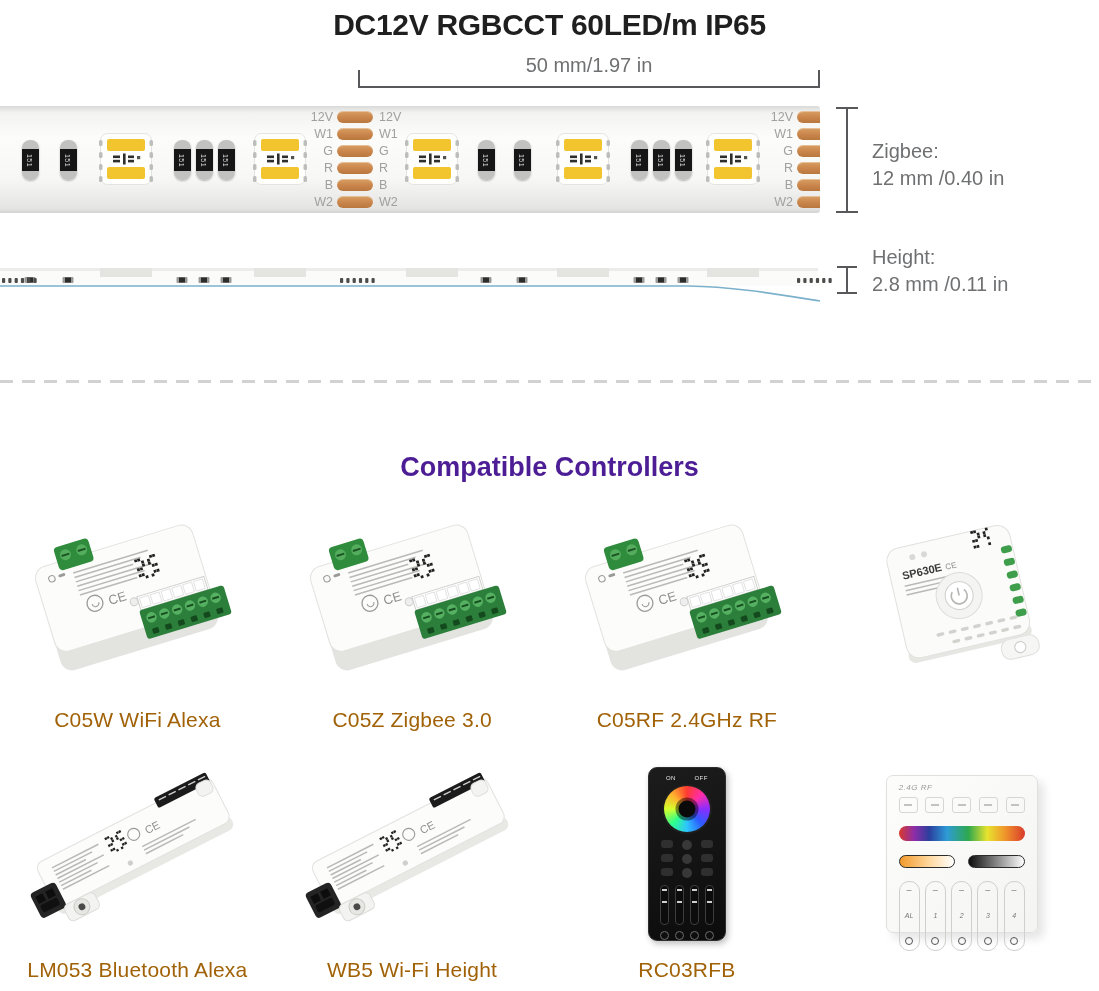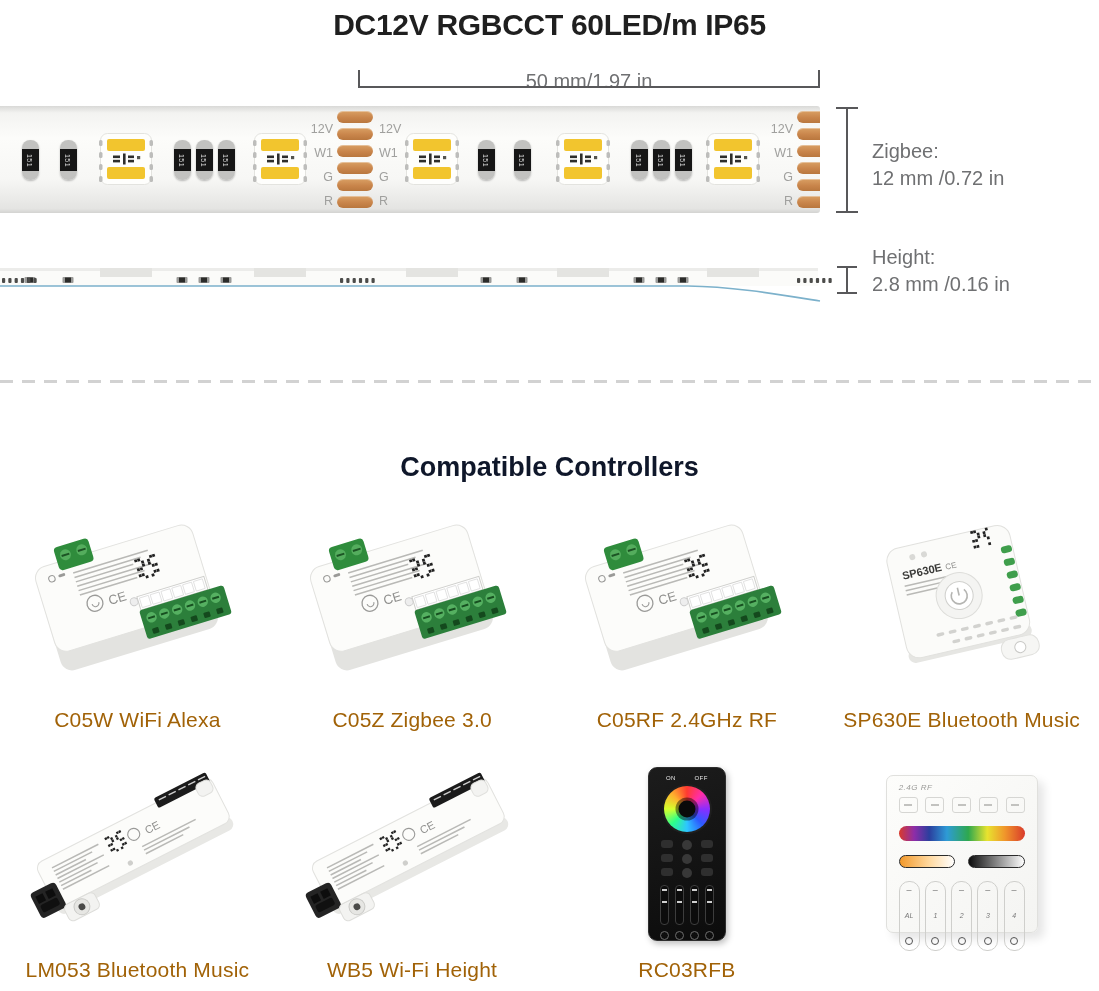--- a/index.html
+++ b/index.html
@@ -7,56 +7,56 @@
     font-family:"Liberation Sans", sans-serif; }
   .abs { position:absolute; }
   #stage { position:relative; width:1099px; height:991px; background:#fff; }
 
   
   #page-title { top:8px; left:0; width:1099px; text-align:center;
     font-size:30px; font-weight:700; color:#1f1f1f; letter-spacing:-0.3px; }
 
   
   #len-label { top:54px; left:358px; width:462px; text-align:center;
-    font-size:20px; color:#6f7072;margin-top:16px; }
+    font-size:20px; color:#6f7072; }
   #bracket-line { top:86px; left:358px; width:462px; height:2px; background:#58585a; }
   .bracket-tick { top:70px; width:2px; height:18px; background:#58585a; }
 
   
   #strip-top { top:106px; left:0; width:820px; height:107px; overflow:hidden;
     background:linear-gradient(180deg,#d9d9d7 0,#f3f3f1 7px,#fcfcfa 30%,#f7f7f5 68%,#e4e4e2 96%,#d3d3d1 100%);
     border-radius:0 3px 3px 0; }
   .led { position:absolute; top:26px; width:54px; height:54px; }
   .res { position:absolute; top:34px; width:17px; height:40px; border-radius:8px;
     background:linear-gradient(180deg,#c2c2c0 0 9px,#161616 9px 31px,#c2c2c0 31px);
     box-shadow:0 1px 2px rgba(0,0,0,.25); display:flex; align-items:center; justify-content:center; }
   .res span { color:#d8d8d8; font-size:7px; transform:rotate(90deg); letter-spacing:.5px; }
   .pad-col { position:absolute; top:5px; }
   .pad { width:36px; height:12px; margin-bottom:5px; border-radius:6px;
     background:linear-gradient(180deg,#d99f63 0,#c9854b 55%,#b9773e 100%);
     box-shadow:inset 0 1px 0 rgba(255,255,255,.35); }
   .pad-labels { position:absolute; top:5px; width:34px; }
   .pad-labels span { display:flex; height:12px; margin-bottom:5px; align-items:center;
-    font-size:12.5px; color:#a0a09e;margin-top:12px; }
+    font-size:12.5px; color:#a0a09e; }
   .pad-labels.left span { justify-content:flex-end; }
   .pad-labels.right span { justify-content:flex-start; }
 
   
   .vline { width:2px; background:#58585a; }
   .hcap { height:2px; width:22px; background:#58585a; }
   .dim-text { font-size:20px; line-height:27px; color:#6f7072; }
 
   
   #strip-side { top:258px; left:0; }
 
   
   #divider { top:380px; left:0; width:1099px; height:3px;
     background:repeating-linear-gradient(90deg,#d2d2d2 0 13px,transparent 13px 22px); }
   #ctrl-heading { top:452px; left:0; width:1099px; text-align:center;
-    font-size:27px; font-weight:700; color:#0f172a; }
+    font-size:27px; font-weight:700; color:#4c1d95; }
 
   
   #ctrl-grid { top:508px; left:0; width:1099px; display:grid;
     grid-template-columns:repeat(4,1fr); row-gap:26px; }
   .ctrl { display:flex; flex-direction:column; align-items:center; }
   .ctrl .art { height:192px; display:flex; align-items:center; justify-content:center; }
   .ctrl figcaption { margin-top:8px; font-size:21px; color:#a16207; letter-spacing:.2px;
     text-align:center; white-space:nowrap; }
 
   
@@ -280,21 +280,21 @@
         <div class="pad"></div>
         <div class="pad"></div>
       </div>
     </div>
 
   <div class="hcap abs" style="left:836px; top:107px"></div>
   <div class="vline abs" style="left:846px; top:109px; height:102px"></div>
   <div class="hcap abs" style="left:836px; top:211px"></div>
   <div class="abs dim-text" style="left:872px; top:138px">
     <div>Zigbee:</div>
-    <div>12 mm /0.72 in</div>
+    <div>12 mm /0.40 in</div>
   </div>
 
   <div id="strip-side" class="abs"><svg width="860" height="48" viewBox="0 0 860 48">
     <rect x="0" y="10" width="818" height="18" fill="#fbfbf9"></rect>
     <rect x="0" y="10" width="818" height="3" fill="#ececea"></rect>
     <rect x="100" y="10" width="52" height="9" fill="#e4e4e1"></rect>
         <rect x="254" y="10" width="52" height="9" fill="#e4e4e1"></rect>
         <rect x="406" y="10" width="52" height="9" fill="#e4e4e1"></rect>
         <rect x="557" y="10" width="52" height="9" fill="#e4e4e1"></rect>
         <rect x="707" y="10" width="52" height="9" fill="#e4e4e1"></rect>
@@ -337,21 +337,21 @@
         <rect x="822.2" y="20" width="3.2" height="5" rx="1" fill="#4c4c4a"></rect>
         <rect x="828.5" y="20" width="3.2" height="5" rx="1" fill="#4c4c4a"></rect>
     <path d="M0 28 L688 28 C 732 28.5 776 36 820 43" stroke="#7cb1cb" stroke-width="1.7" fill="none"></path>
   </svg></div>
 
   <div class="hcap abs" style="left:837px; top:266px; width:20px"></div>
   <div class="vline abs" style="left:846px; top:268px; height:24px"></div>
   <div class="hcap abs" style="left:837px; top:292px; width:20px"></div>
   <div class="abs dim-text" style="left:872px; top:244px">
     <div>Height:</div>
-    <div>2.8 mm /0.16 in</div>
+    <div>2.8 mm /0.11 in</div>
   </div>
 
   <div id="divider" class="abs"></div>
 
   <h2 id="ctrl-heading" class="abs">Compatible Controllers</h2>
 
   <div id="ctrl-grid" class="abs">
     <figure class="ctrl">
       <div class="art">
           <svg width="240" height="190" viewBox="0 0 240 190">
@@ -614,21 +614,20 @@
               <rect x="98.5" y="128" width="8" height="3.4" rx="1.7" fill="#d2d2cf"></rect>
               <rect x="111" y="128" width="8" height="3.4" rx="1.7" fill="#d2d2cf"></rect>
               <rect x="123.5" y="128" width="8" height="3.4" rx="1.7" fill="#d2d2cf"></rect>
               <rect x="136" y="128" width="8" height="3.4" rx="1.7" fill="#d2d2cf"></rect>
               <rect x="148.5" y="128" width="8" height="3.4" rx="1.7" fill="#d2d2cf"></rect>
       <rect x="132" y="140" width="38" height="20" rx="9" fill="#f6f6f4" stroke="#e0e0dd"></rect>
       <circle cx="151" cy="150" r="5.5" fill="#fff" stroke="#c9c9c6"></circle>
     </g>
           </svg>
         </div>
-      <figcaption>SP630E Bluetooth Music</figcaption>
     </figure>
     <figure class="ctrl">
       <div class="art">
           <svg width="260" height="195" viewBox="0 0 260 195">
     <g transform="rotate(-27 130 97)">
       <rect x="34" y="104" width="196" height="14" rx="7" fill="#e8e8e5"></rect>
       <rect x="34" y="60" width="196" height="50" rx="8" fill="#fcfcfa" stroke="#e2e2df"></rect>
       <rect x="170" y="55" width="58" height="11" rx="2" fill="#1b1b1b"></rect>
       <rect x="174" y="58" width="8" height="1.4" fill="#cfcfcf"></rect>
               <rect x="185" y="58" width="8" height="1.4" fill="#cfcfcf"></rect>
@@ -670,21 +669,21 @@
       <rect x="20" y="89" width="8" height="8" fill="#0d0d0d"></rect>
               <rect x="31" y="89" width="8" height="8" fill="#0d0d0d"></rect>
       <rect x="20" y="99" width="19" height="8" rx="2" fill="#101010"></rect>
       <rect x="40" y="110" width="34" height="18" rx="5" fill="#f3f3f1" stroke="#ddddda"></rect>
       <circle cx="57" cy="119" r="8" fill="#e6e6e3" stroke="#c9c9c6"></circle>
       <circle cx="57" cy="119" r="3.4" fill="#4a4a48"></circle>
       <rect x="212" y="62" width="16" height="14" rx="5" fill="#f3f3f1" stroke="#e0e0dd"></rect>
     </g>
           </svg>
         </div>
-      <figcaption>LM053 Bluetooth Music</figcaption>
+      <figcaption>LM053 Bluetooth Alexa</figcaption>
     </figure>
     <figure class="ctrl">
       <div class="art">
           <svg width="260" height="195" viewBox="0 0 260 195">
     <g transform="rotate(-27 130 97)">
       <rect x="34" y="104" width="196" height="14" rx="7" fill="#e8e8e5"></rect>
       <rect x="34" y="60" width="196" height="50" rx="8" fill="#fcfcfa" stroke="#e2e2df"></rect>
       <rect x="170" y="55" width="58" height="11" rx="2" fill="#1b1b1b"></rect>
       <rect x="174" y="58" width="8" height="1.4" fill="#cfcfcf"></rect>
               <rect x="185" y="58" width="8" height="1.4" fill="#cfcfcf"></rect>

